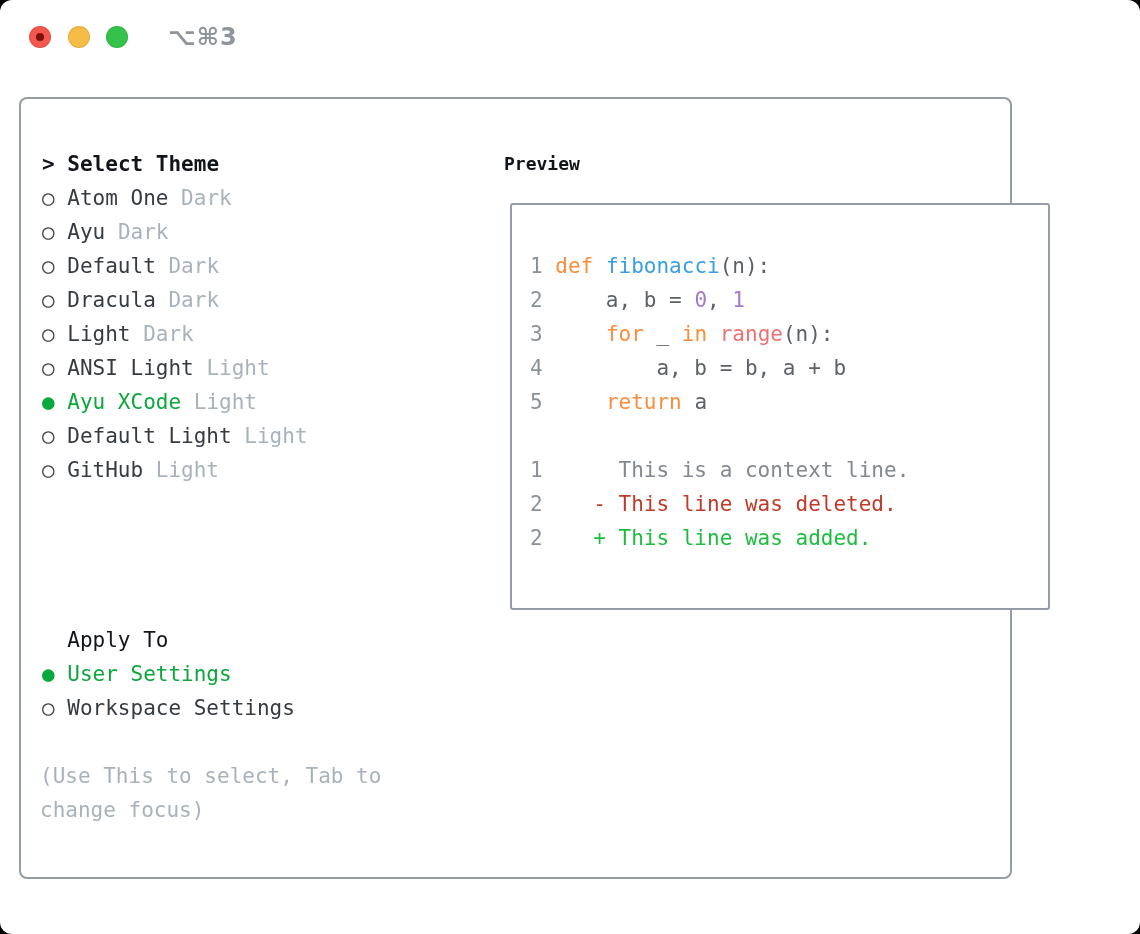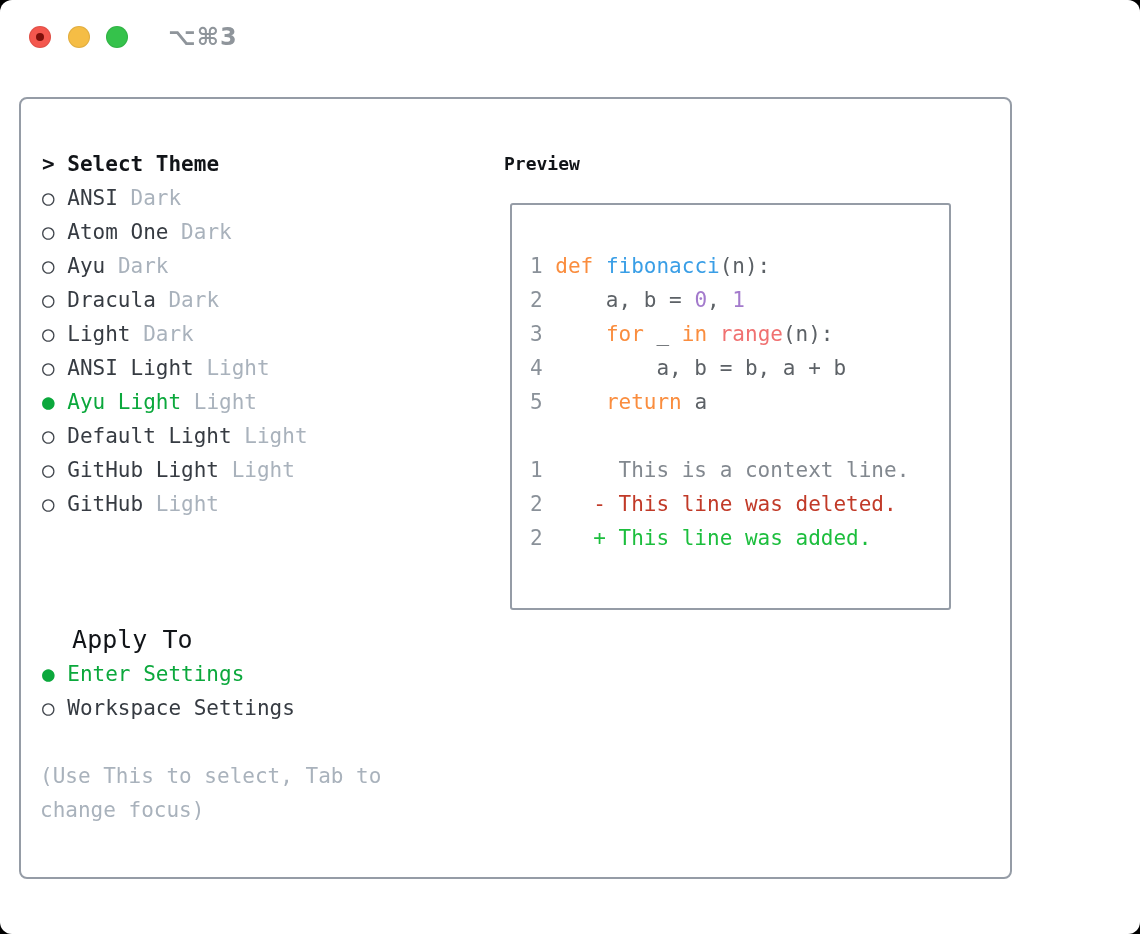--- a/index.html
+++ b/index.html
@@ -43,37 +43,37 @@
   .header-row{font-weight:bold;color:var(--heading_black);}
   .header-row .prompt{color:var(--heading_black);}
   .theme-row{cursor:default;}
   .theme-row .marker{color:var(--circle_dark);}
   .theme-row.selected .marker{color:var(--selection_green);}
   .theme-row .tname{color:var(--text_dark);}
   .theme-row.selected .tname{color:var(--selection_green);}
   .theme-row .variant{color:var(--muted_gray);}
   #apply-block{position:absolute;left:21px;top:524px;}
   .section-title{
-    white-space:pre;font-size:25px;line-height:34px;
+    white-space:pre;font-size:21px;line-height:34px;
     padding-left:2ch;color:var(--heading_black);
   }
   .apply-row .marker{color:var(--circle_dark);}
   .apply-row.selected .marker{color:var(--selection_green);}
   .apply-row.selected .olabel{color:var(--selection_green);}
   .help{
     position:absolute;left:19px;top:660px;width:420px;
     font-size:21px;line-height:34px;color:var(--muted_gray);
   }
   
   .preview-title{
     position:absolute;left:483px;top:48px;font-size:18px;line-height:34px;
     font-weight:bold;color:var(--heading_black);white-space:pre;
   }
   .preview-box{
-    position:absolute;left:489px;top:104px;width:441px;height:407px;
+    position:absolute;left:489px;top:104px;width:540px;height:407px;
     border:2px solid var(--border_gray);border-radius:3px;background:#fff;
     box-sizing:border-box;overflow:hidden;
   }
   #code{
     margin:0;padding:44px 0 0 18px;
     font-family:"DejaVu Sans Mono","Liberation Mono",monospace;
   }
   .code-line{white-space:pre;font-size:21px;line-height:34px;min-height:34px;color:var(--code_fg);}
   .tk-num{color:var(--gutter_gray);}
   .tk-kw{color:var(--keyword_orange);}
@@ -95,37 +95,36 @@
       </span>
     <span class="tl yellow"></span>
     <span class="tl green"></span>
     <span class="win-title">⌥⌘3</span>
   </div>
 
   <div class="main-box">
     <div id="theme-list">
       <div class="row header-row"><span class="prompt">&gt;</span><span> </span><span>Select Theme</span></div>
       <div id="theme-items">
-          <div class="row theme-row"><span class="marker">○ </span><span class="tname">ANSI</span><span class="variant"> Dark</span></div>
           <div class="row theme-row"><span class="marker">○ </span><span class="tname">Atom One</span><span class="variant"> Dark</span></div>
           <div class="row theme-row"><span class="marker">○ </span><span class="tname">Ayu</span><span class="variant"> Dark</span></div>
+          <div class="row theme-row"><span class="marker">○ </span><span class="tname">Default</span><span class="variant"> Dark</span></div>
           <div class="row theme-row"><span class="marker">○ </span><span class="tname">Dracula</span><span class="variant"> Dark</span></div>
           <div class="row theme-row"><span class="marker">○ </span><span class="tname">Light</span><span class="variant"> Dark</span></div>
           <div class="row theme-row"><span class="marker">○ </span><span class="tname">ANSI Light</span><span class="variant"> Light</span></div>
-          <div class="row theme-row selected"><span class="marker">● </span><span class="tname">Ayu Light</span><span class="variant"> Light</span></div>
+          <div class="row theme-row selected"><span class="marker">● </span><span class="tname">Ayu XCode</span><span class="variant"> Light</span></div>
           <div class="row theme-row"><span class="marker">○ </span><span class="tname">Default Light</span><span class="variant"> Light</span></div>
-          <div class="row theme-row"><span class="marker">○ </span><span class="tname">GitHub Light</span><span class="variant"> Light</span></div>
           <div class="row theme-row"><span class="marker">○ </span><span class="tname">GitHub</span><span class="variant"> Light</span></div>
         </div>
     </div>
 
     <div id="apply-block">
       <div class="section-title">Apply To</div>
       <div id="apply-options">
-          <div class="row apply-row selected"><span class="marker">● </span><span class="olabel">Enter Settings</span></div>
+          <div class="row apply-row selected"><span class="marker">● </span><span class="olabel">User Settings</span></div>
           <div class="row apply-row"><span class="marker">○ </span><span class="olabel">Workspace Settings</span></div>
         </div>
     </div>
 
     <div class="help">(Use This to select, Tab to change focus)</div>
 
     <div class="preview-title">Preview</div>
     <div class="preview-box">
       <pre id="code"><div class="code-line"><span class="tk-num">1 </span><span class="tk-kw">def</span><span class="tk-plain"> </span><span class="tk-fn">fibonacci</span><span class="tk-plain">(n):</span></div><div class="code-line"><span class="tk-num">2 </span><span class="tk-plain">    a, b = </span><span class="tk-const">0</span><span class="tk-plain">, </span><span class="tk-const">1</span></div><div class="code-line"><span class="tk-num">3 </span><span class="tk-plain">    </span><span class="tk-kw">for</span><span class="tk-plain"> _ </span><span class="tk-kw">in</span><span class="tk-plain"> </span><span class="tk-special">range</span><span class="tk-plain">(n):</span></div><div class="code-line"><span class="tk-num">4 </span><span class="tk-plain">        a, b = b, a + b</span></div><div class="code-line"><span class="tk-num">5 </span><span class="tk-plain">    </span><span class="tk-kw">return</span><span class="tk-plain"> a</span></div><div class="code-line">&nbsp;</div><div class="code-line"><span class="tk-num">1 </span><span class="tk-ctx">     This is a context line.</span></div><div class="code-line"><span class="tk-num">2 </span><span class="tk-del">   - This line was deleted.</span></div><div class="code-line"><span class="tk-num">2 </span><span class="tk-add">   + This line was added.</span></div></pre>
     </div>

